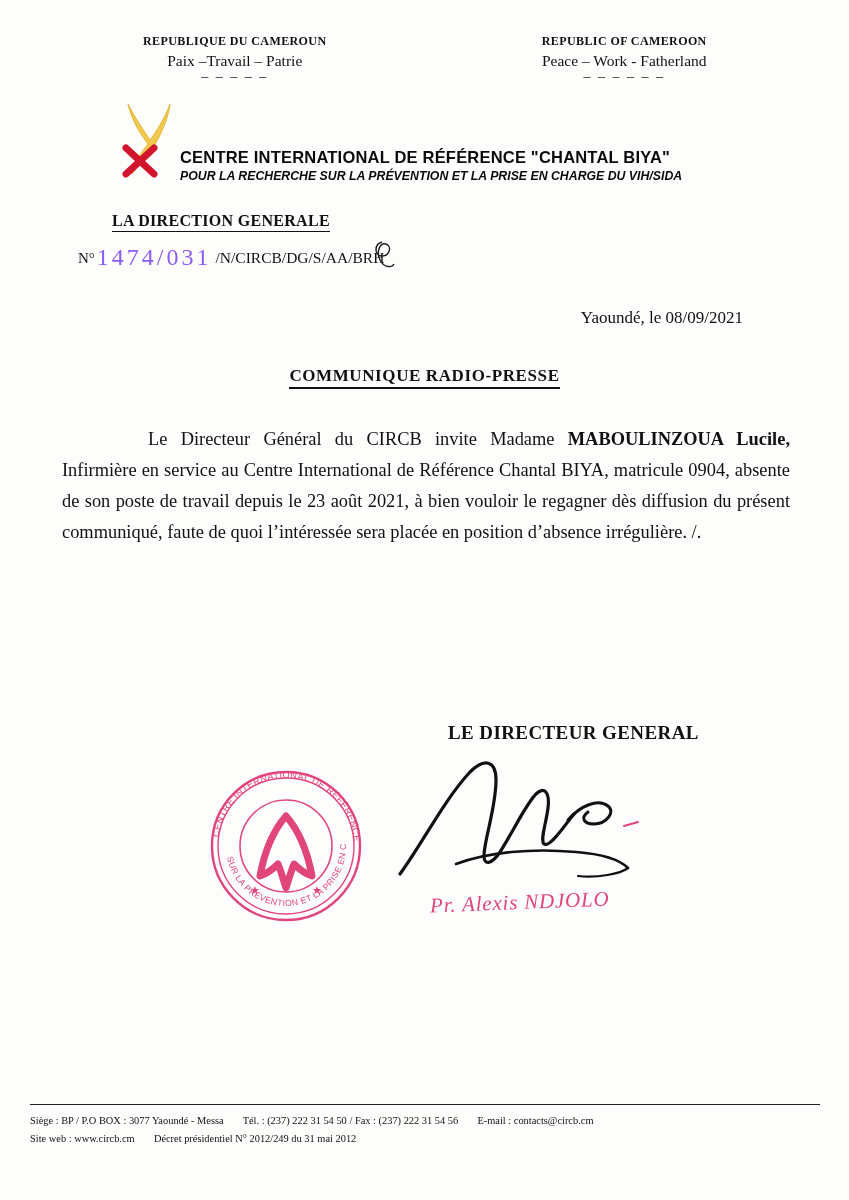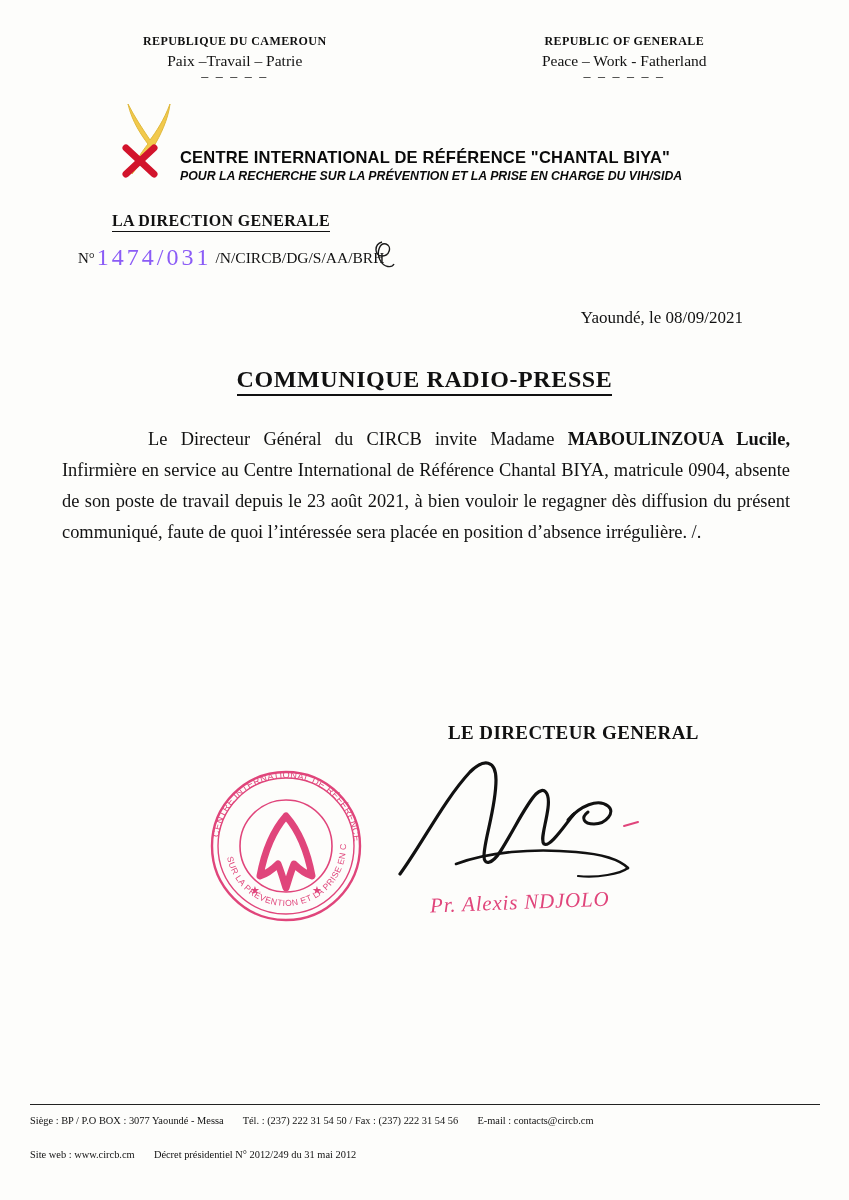--- a/index.html
+++ b/index.html
@@ -158,21 +158,21 @@
   }
 
   
   .doc-title {
     position: absolute;
     top: 366px;
     width: 849px;
     text-align: center;
     font-family: "Liberation Serif", serif;
     font-weight: bold;
-    font-size: 24px;
+    font-size: 17px;
     letter-spacing: .6px;
   }
   .doc-title span {
     border-bottom: 2px solid #111;
     padding-bottom: 2px;
   }
 
   
   .body-text {
     position: absolute;
@@ -233,35 +233,35 @@
     border-top: 1.2px solid #222;
     padding-top: 7px;
     text-align: left;
     font-family: Liberation Serif, serif;
     font-size: 10.4px;
     color: #111;
     line-height: 17px;
   }
   .footer .f-row { white-space: nowrap; }
   .footer .f-sep { display: inline-block; width: 14px; }
-  .footer-line2 { margin-top: 17px; }
+  .footer-line2 { margin-top: 1px; }
 </style>
 </head>
 <body>
 
 <div class="page">
 
   <div class="header">
     <div class="header-col left">
       <div class="rep-line">REPUBLIQUE DU CAMEROUN</div>
       <div class="motto-line">Paix –Travail – Patrie</div>
       <div class="dashes">– – – – –</div>
     </div>
     <div class="header-col right">
-      <div class="rep-line">REPUBLIC OF GENERALE</div>
+      <div class="rep-line">REPUBLIC OF CAMEROON</div>
       <div class="motto-line">Peace – Work - Fatherland</div>
       <div class="dashes">– – – – – –</div>
     </div>
   </div>
 
   <div class="logo-block">
     <svg class="logo-mark" viewBox="0 0 64 80">
       <path d="M10 4 C14 22, 24 36, 30 44 C22 54, 16 64, 14 74 C22 64, 30 54, 36 46 C42 36, 50 20, 52 4 C46 20, 38 32, 32 40 C24 28, 16 16, 10 4 Z" fill="#f2c94c" stroke="#e0b93c" stroke-width="1"></path>
       <path d="M8 48 L36 74" stroke="#d2142c" stroke-width="7" stroke-linecap="round" fill="none"></path>
       <path d="M36 48 L8 74" stroke="#d2142c" stroke-width="7" stroke-linecap="round" fill="none"></path>

